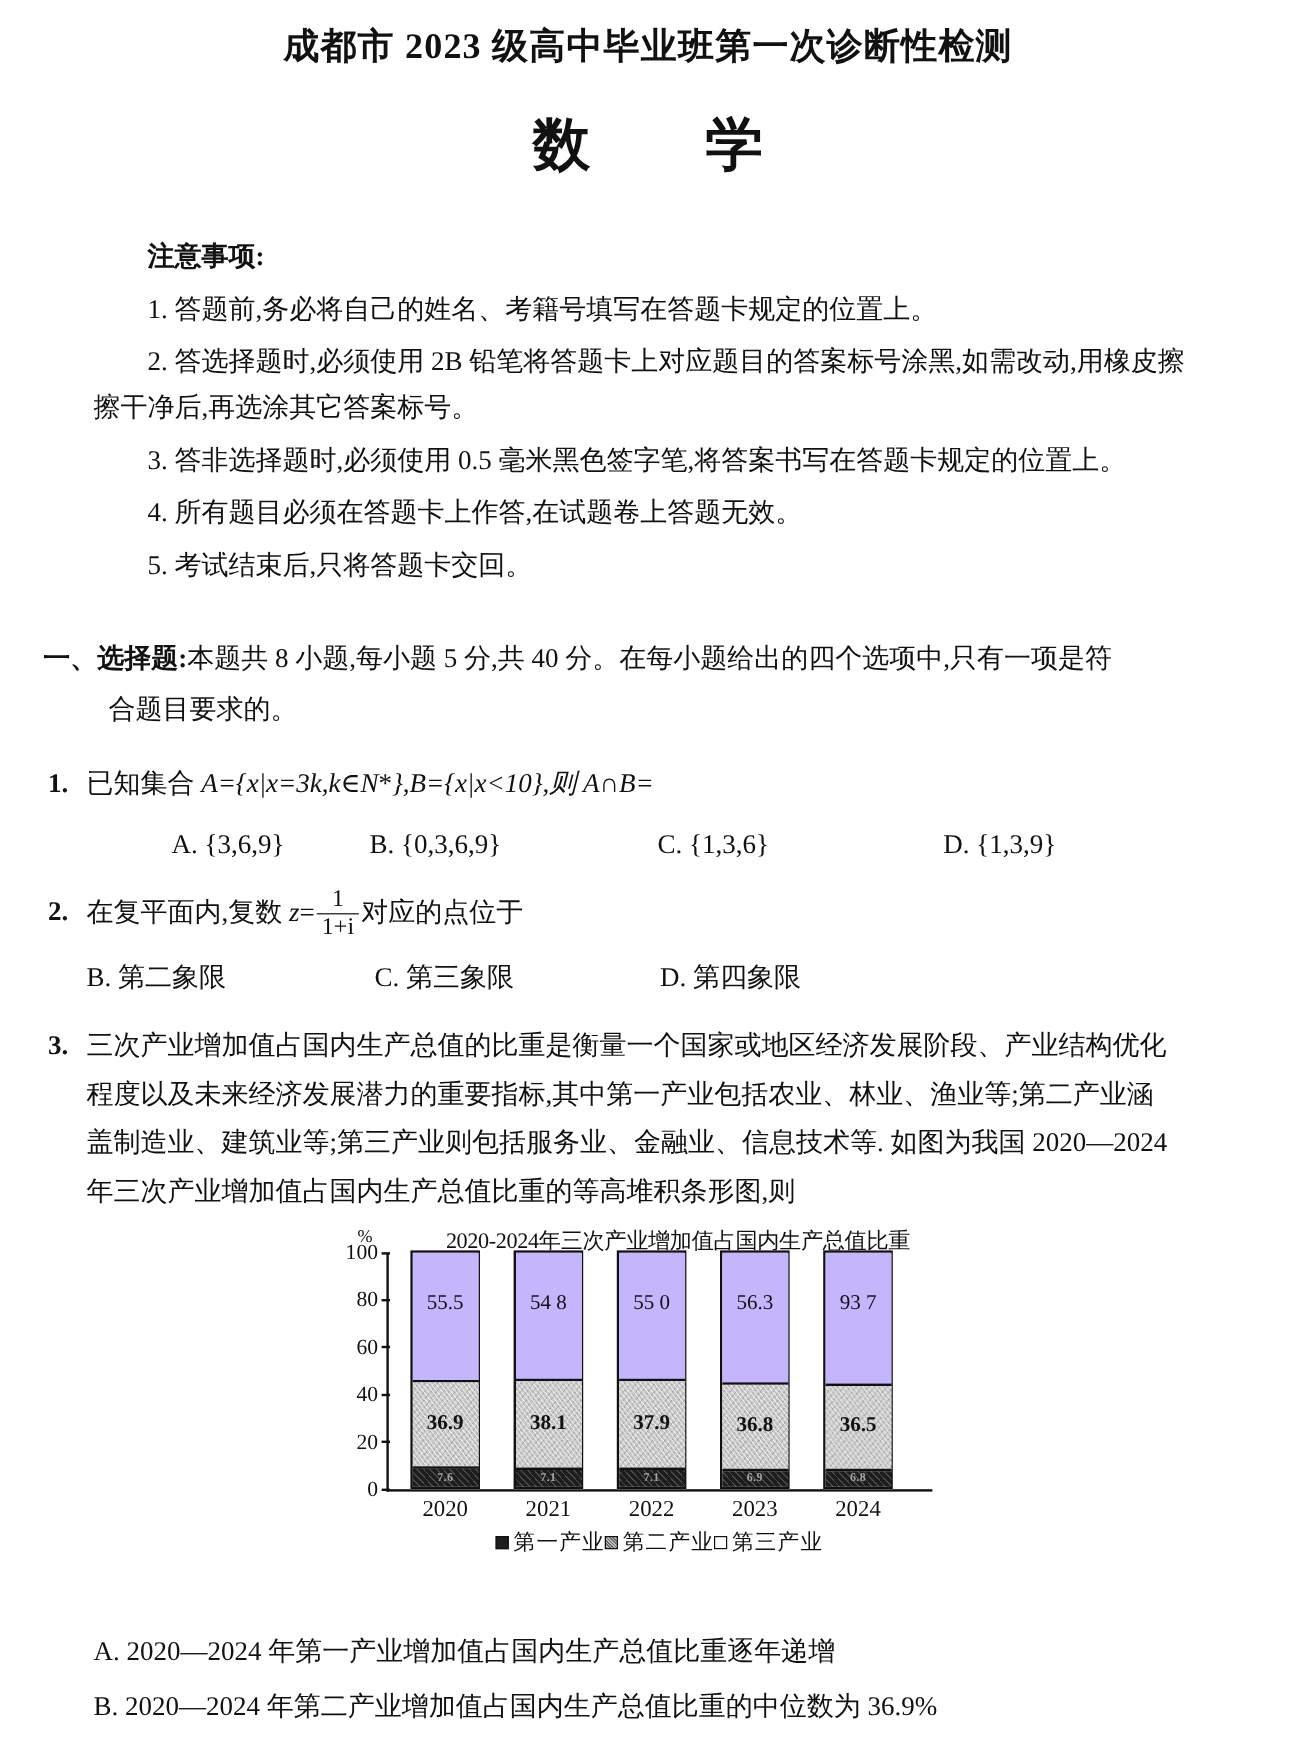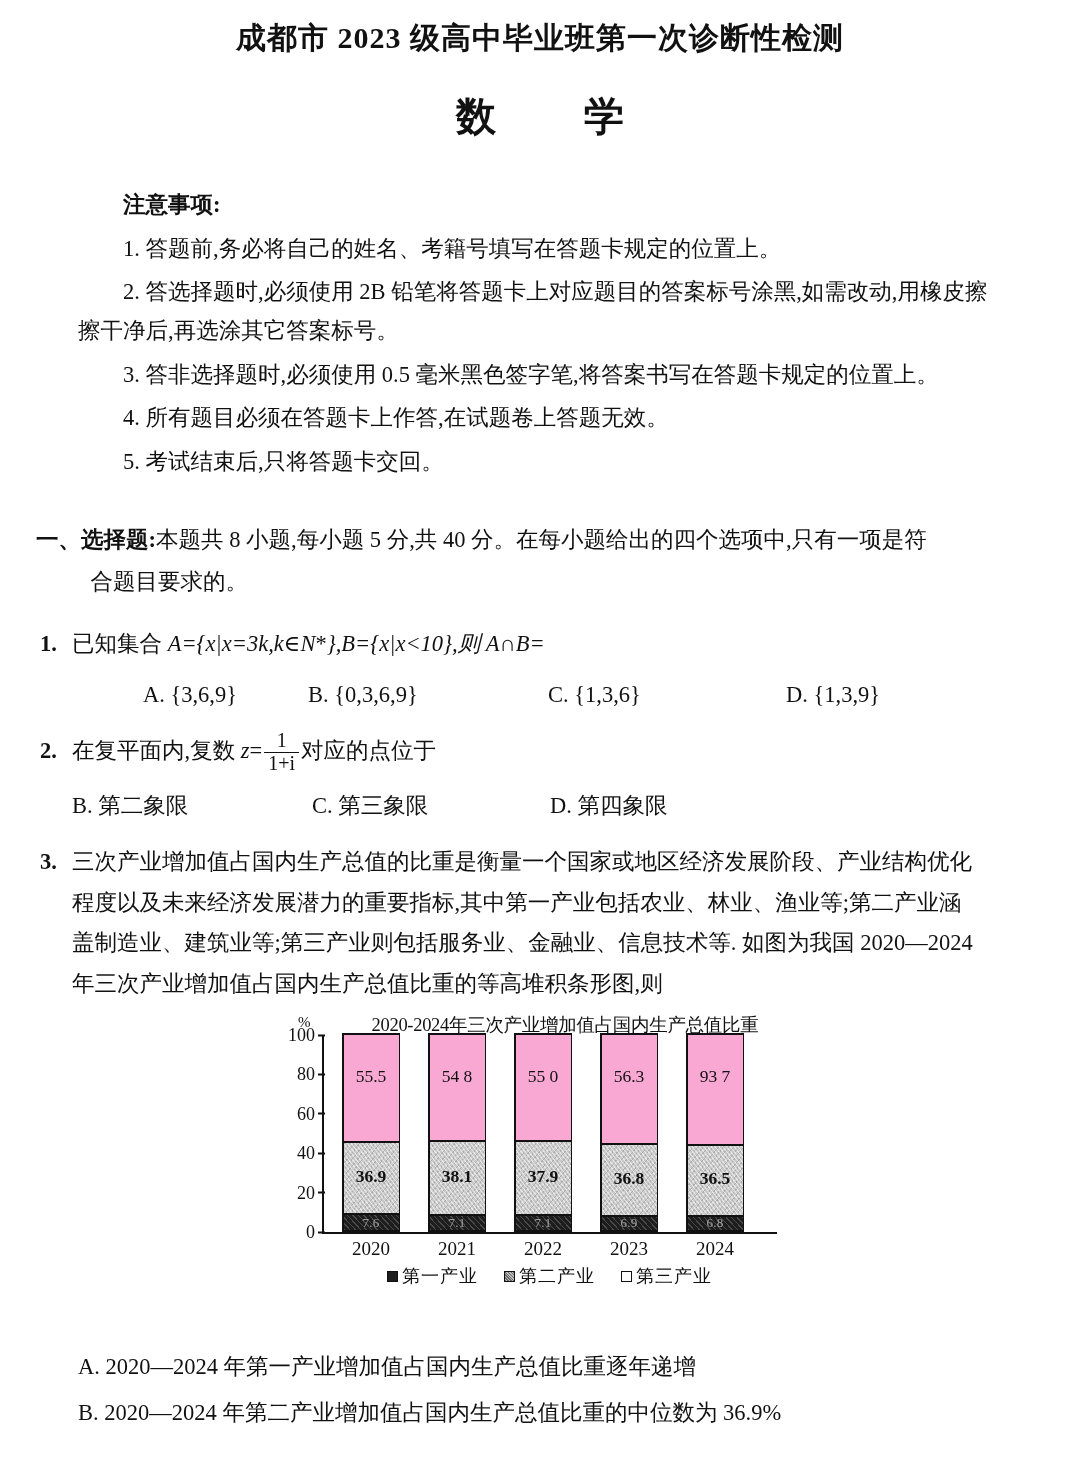--- a/index.html
+++ b/index.html
@@ -22,21 +22,21 @@
     text-align:center;
     font-size:30px;
     font-weight:bold;
     letter-spacing:1px;
     margin:10px 0 0 0;
     padding-top:8px;
     font-family:"Liberation Serif","DejaVu Serif",serif;
   }
   .subject{
     text-align:center;
-    font-size:40px;
+    font-size:48px;
     font-weight:bold;
     letter-spacing:24px;
     margin:30px 0 0 0;
     padding-left:24px;
   }
   
   .intro{
     margin:42px 78px 0 78px;
     font-size:22.5px;
     line-height:1.72;
@@ -167,21 +167,21 @@
     border:2.2px solid #111;
     box-sizing:border-box;
     background:#fff;
   }
   .seg{
     position:absolute;
     left:-0.5px;right:-0.5px;
     box-sizing:border-box;
   }
   .seg-third{
-    background:#f9a8d4;
+    background:#c4b5fd;
     border-bottom:2.2px solid #111;
   }
   .seg-second{
     background:#c9c9c9;
     border-bottom:2.2px solid #111;
     background-image:
       repeating-linear-gradient(52deg, rgba(255,255,255,.55) 0 1px, rgba(0,0,0,0) 1px 3px),
       repeating-linear-gradient(128deg, rgba(120,120,120,.35) 0 1px, rgba(0,0,0,0) 1px 4px);
   }
   .seg-first{
@@ -194,40 +194,39 @@
     left:0;right:0;
     text-align:center;
     font-size:17.5px;
     font-family:"Liberation Serif","DejaVu Serif",serif;
     white-space:nowrap;
   }
   .lbl-third{top:31px;color:#111;}
   .lbl-second{top:50%;transform:translateY(-58%);color:#111;font-weight:bold;}
   .lbl-first{
     top:50%;transform:translateY(-52%);
-    color:#b9b9b9;font-size:13px;font-weight:normal;
+    color:#b9b9b9;font-size:10px;font-weight:bold;
     letter-spacing:0.3px;
     opacity:.85;
   }
   .xtick{
     position:absolute;
     top:203px;
     width:100px;
     margin-left:-21px;
     text-align:center;
     font-size:19px;
   }
   .legend{
     position:absolute;
     left:46px;
     top:250px;
     width:455px;
     display:flex;
     justify-content:center;
-    gap:26px;
     font-size:18px;
     letter-spacing:1px;
   }
   .legend .item{display:flex;align-items:center;gap:4px;white-space:nowrap;}
   .swatch{
     display:inline-block;
     width:11px;height:11px;
     border:1.4px solid #111;
     box-sizing:border-box;
   }

